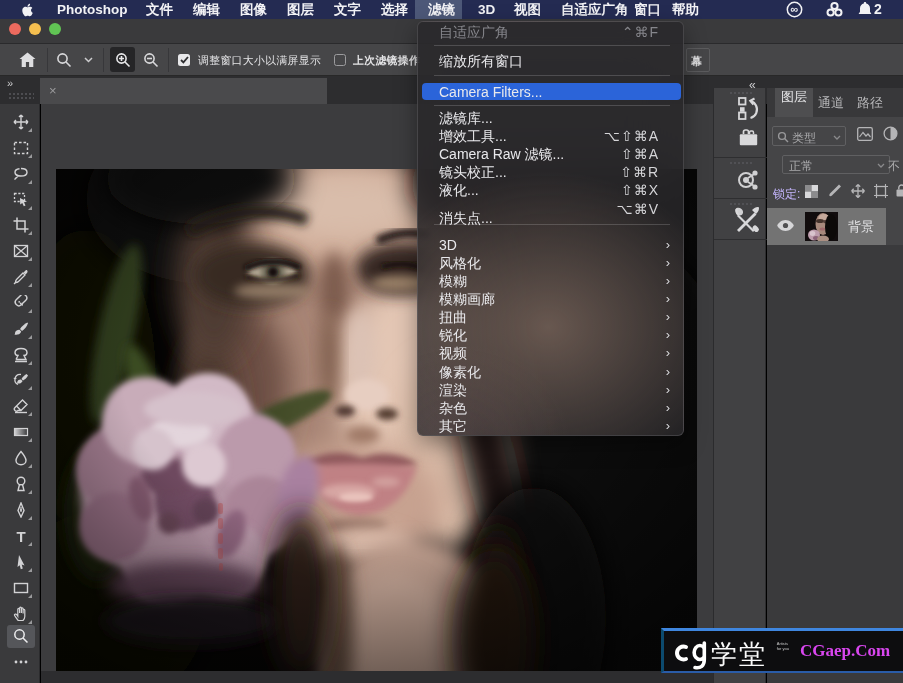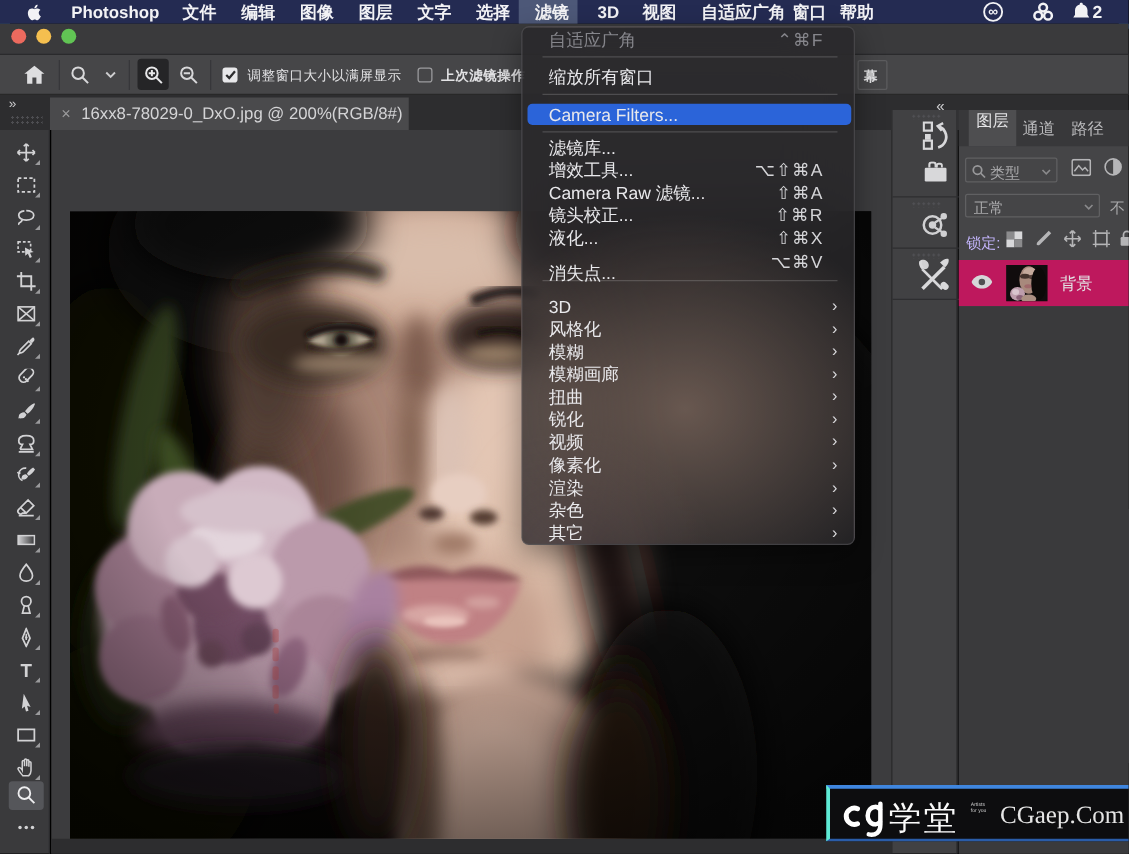--- a/index.html
+++ b/index.html
@@ -44,36 +44,36 @@
   .grip { position:absolute; left:14px; width:24px; height:5px;
      background-image:radial-gradient(circle, #55555a 1px, transparent 1.1px);
      background-size:4px 4px; opacity:.8; }
 
   
   #rpanel { left:767px; top:88px; width:136px; height:595px; background:#454547; }
   #rtabs { position:absolute; left:0; top:0; width:136px; height:29px; background:#38383a; color:#b9b9bb; font-size:13px; }
   .rtab { position:absolute; top:0; height:29px; line-height:29px; }
   #rtab-active { position:absolute; left:8px; top:0; width:38px; height:29px; background:#4e4e50; color:#e4e4e6; text-align:center; }
   .combo { position:absolute; background:#454547; border:1px solid #606062; border-radius:2px; color:#a9a9ab; font-size:12px; }
-  #layerrow { position:absolute; left:0; top:120px; width:136px; height:37px; background:#be185d; }
+  #layerrow { position:absolute; left:0; top:120px; width:119px; height:37px; background:#737373; }
   #rpanel-low { position:absolute; left:0; top:157px; width:136px; height:438px; background:#3a3a3c; }
 
   
   #menu { left:417px; top:21px; width:267px; height:415px; background:radial-gradient(250px 210px at 130px 305px, rgba(172,140,122,0.5), rgba(172,140,122,0) 74%),radial-gradient(160px 140px at 40px 420px, rgba(120,95,100,0.25), rgba(120,95,100,0) 70%),rgba(41,39,42,0.84);
           -webkit-backdrop-filter:blur(28px) saturate(1.3); backdrop-filter:blur(28px) saturate(1.3);
           border-radius:6px; border:1px solid rgba(120,120,125,0.35);
           box-shadow:0 8px 22px rgba(0,0,0,0.38); color:#e9e9ec; font-size:14px; }
   .mitem { position:absolute; left:21px; height:18px; line-height:18px; white-space:nowrap; }
   .msc { position:absolute; right:24px; height:18px; line-height:18px; color:#d5d5d8; letter-spacing:1px; }
   .msep { position:absolute; left:16px; width:236px; height:1px; background:rgba(255,255,255,0.17); }
   .marr { position:absolute; right:13px; height:18px; line-height:17px; color:#d9d9dc; font-size:13px; }
   #mhl { position:absolute; left:4px; top:61px; width:259px; height:17px; background:#2b64d9; border-radius:4px; }
 
   
-  #wm { left:661px; top:628px; width:242px; height:45px; background:#0d0d0f; border-top:3px solid #3f86df; border-left:3px solid #5eead4; border-bottom:2px solid #2a5ca8; }
+  #wm { left:661px; top:628px; width:242px; height:45px; background:#0d0d0f; border-top:3px solid #3f86df; border-left:3px solid #0c4a6e; border-bottom:2px solid #2a5ca8; }
 </style>
 </head>
 <body>
 
 <div class="abs" id="menubar">
   <svg class="abs" style="left:21px;top:3px" width="13" height="14" viewBox="0 0 170 170" fill="#f2f2f5">
     <path d="M150.37 130.25c-2.45 5.66-5.35 10.87-8.71 15.66-4.58 6.53-8.33 11.05-11.22 13.56-4.48 4.12-9.28 6.23-14.42 6.35-3.69 0-8.14-1.05-13.32-3.18-5.197-2.12-9.973-3.17-14.34-3.17-4.58 0-9.492 1.05-14.746 3.17-5.262 2.13-9.501 3.24-12.742 3.35-4.929.21-9.842-1.96-14.746-6.52-3.13-2.73-7.045-7.41-11.735-14.04-5.032-7.08-9.169-15.29-12.41-24.65-3.471-10.11-5.211-19.9-5.211-29.378 0-10.857 2.346-20.221 7.045-28.068 3.693-6.303 8.606-11.275 14.755-14.925s12.793-5.51 19.948-5.629c3.915 0 9.049 1.211 15.429 3.591 6.362 2.388 10.447 3.599 12.238 3.599 1.339 0 5.877-1.416 13.57-4.239 7.275-2.618 13.415-3.702 18.445-3.275 13.63 1.1 23.87 6.473 30.68 16.153-12.19 7.386-18.22 17.731-18.1 31.002.11 10.337 3.86 18.939 11.23 25.769 3.34 3.17 7.07 5.62 11.22 7.36-.9 2.61-1.85 5.11-2.86 7.51zM119.11 7.24c0 8.102-2.96 15.667-8.86 22.669-7.12 8.324-15.732 13.134-25.071 12.375a25.222 25.222 0 0 1-.188-3.07c0-7.778 3.386-16.102 9.399-22.908 3.002-3.446 6.82-6.311 11.45-8.597 4.62-2.252 8.99-3.497 13.1-3.71.12 1.083.17 2.166.17 3.24z"></path>
   </svg>
   <span class="mi" style="left:57px;font-weight:bold">Photoshop</span>
   <span class="mi" style="left:146px">文件</span>
@@ -147,21 +147,20 @@
   <span class="abs" style="left:353px;top:10px;font-size:10.8px;font-weight:bold;letter-spacing:.4px">上次滤镜操作</span>
   <div class="abs" style="left:686px;top:4px;width:24px;height:24px;border:1px solid #5c5c5e;border-radius:2px"></div>
   <span class="abs" style="left:691px;top:10px;font-size:11px;font-weight:bold">幕</span>
 </div>
 
 <div class="abs" id="tabbar">
   <span class="abs" style="left:7px;top:1px;color:#c9c9cb;font-size:11px;letter-spacing:-1px">»</span>
   <div class="abs grip" style="left:8px;top:16px;width:26px;height:8px"></div>
   <div id="doctab">
     <span style="position:absolute;left:9px;top:0;color:#9b9b9d;font-size:13px">×</span>
-    <span style="position:absolute;left:25px;top:0">16xx8-78029-0_DxO.jpg @ 200%(RGB/8#)</span>
   </div>
   <span class="abs" style="left:749px;top:2px;color:#cfcfd1;font-size:12px;letter-spacing:-2px">«</span>
 </div>
 
 <div class="abs" id="toolbar">
   <div class="tool flyout" style="top:10px">
       <svg width="16" height="16" viewBox="0 0 16 16" fill="none" stroke="#d2d2d4" stroke-width="1.4">
         <path d="M8 1 V15 M1 8 H15 M8 1 L6 3 M8 1 L10 3 M8 15 L6 13 M8 15 L10 13 M1 8 L3 6 M1 8 L3 10 M15 8 L13 6 M15 8 L13 10"></path>
       </svg>
     </div>
@@ -485,21 +484,21 @@
   </div>
   <svg class="abs" style="left:90px;top:39px" width="16" height="14" viewBox="0 0 16 14" fill="none" stroke="#b5b5b7" stroke-width="1.3">
     <rect x="0.7" y="0.7" width="14.6" height="12.6" rx="1.5"></rect>
       <path d="M2.5 10 L6 5.5 L9 9 L11 7 L13.5 10" stroke-width="1.2"></path>
   </svg>
   <svg class="abs" style="left:116px;top:38px" width="15" height="15" viewBox="0 0 15 15">
     <circle cx="7.5" cy="7.5" r="6.4" fill="none" stroke="#b5b5b7" stroke-width="1.3"></circle>
     <path d="M7.5 1.1 A6.4 6.4 0 0 1 7.5 13.9 Z" fill="#b5b5b7"></path>
   </svg>
 
-  <div class="combo" style="left:5px;top:67px;width:108px;height:19px">
+  <div class="combo" style="left:15px;top:67px;width:108px;height:19px">
     <span style="position:absolute;left:6px;top:2px">正常</span>
     <svg style="position:absolute;right:4px;top:7px" width="8" height="5" viewBox="0 0 8 5" fill="none" stroke="#8a8a8c" stroke-width="1.3">
         <path d="M1 1 L4 4 L7 1"></path>
       </svg>
   </div>
   <span class="abs" style="left:121px;top:70px;color:#a9a9ab;font-size:12px">不</span>
 
   <span class="abs" style="left:6px;top:98px;color:#c4b5fd;font-size:12px">锁定:</span>
   <svg class="abs" style="left:38px;top:97px" width="13" height="13" viewBox="0 0 13 13" fill="#b5b5b7">
     <rect x="0" y="0" width="6.5" height="6.5" fill="#8b8b8d"></rect>
@@ -595,14 +594,14 @@
 <div class="abs" id="wm">
   <svg style="position:absolute;left:10px;top:4px" width="36" height="36" viewBox="0 0 36 36">
     <g fill="none" stroke="#fff" stroke-linecap="round">
       <path d="M12 12 A6.5 6.5 0 1 0 12 24" stroke-width="4"></path>
       <path d="M30 12.5 A5.8 7 0 1 0 30 22.5" stroke-width="3.6"></path>
       <path d="M30.3 8 V24.5 C30.3 31 26.5 33.5 21 32.5" stroke-width="3.6"></path>
     </g>
   </svg>
   <span style="position:absolute;left:47px;top:6px;color:#fafafa;font-size:26px;letter-spacing:2px">学堂</span>
   <span style="position:absolute;left:112px;top:10px;color:#c9c9c9;font-size:4.5px;line-height:5px;transform:scale(.9)">Artists<br>for&nbsp;you</span>
-  <span style="position:absolute;left:136px;top:10px;color:#e5e5e5;font-size:20px;font-weight:normal;font-family:'Liberation Serif',serif">CGaep.Com</span>
+  <span style="position:absolute;left:136px;top:10px;color:#d946ef;font-size:17px;font-weight:bold;font-family:'Liberation Serif',serif">CGaep.Com</span>
 </div>
 
 </body></html>

